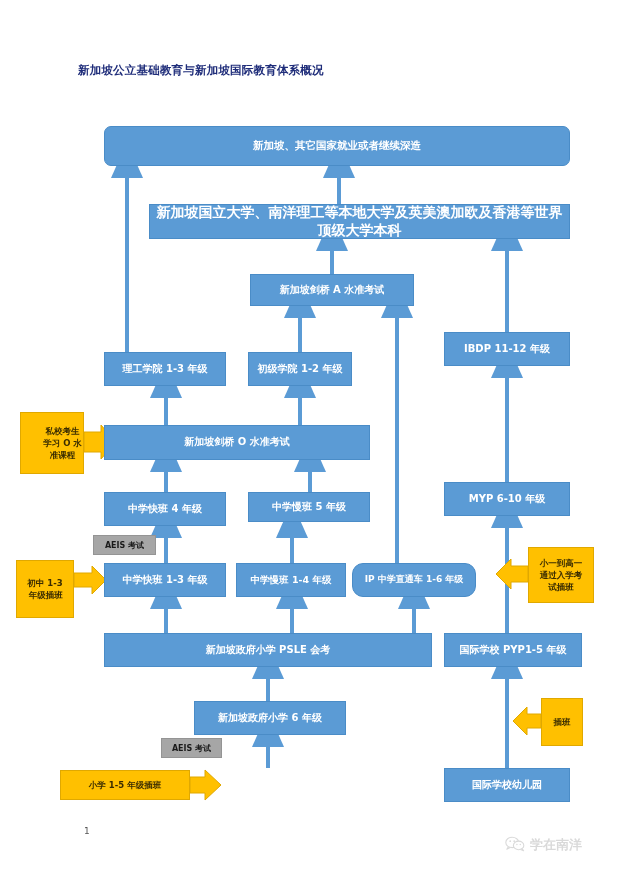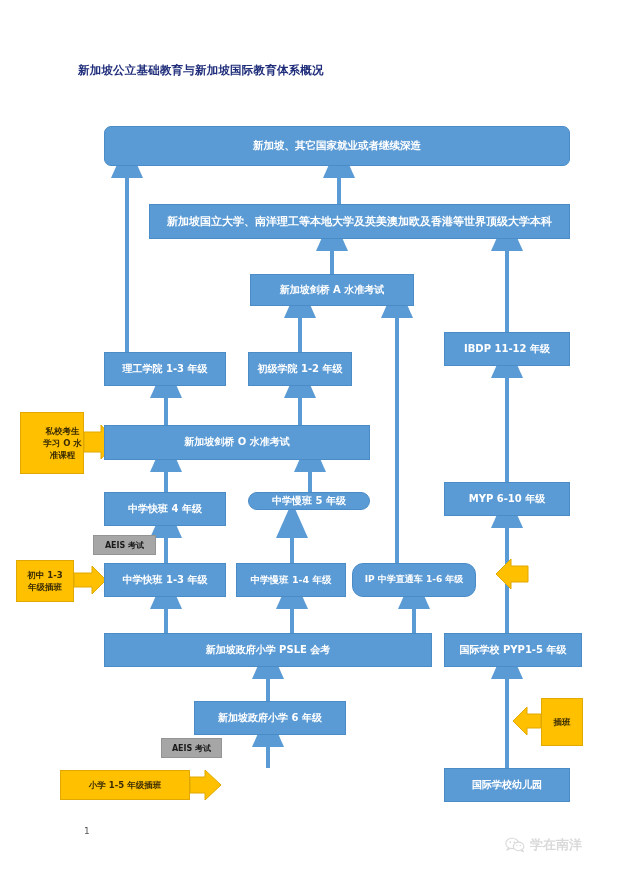--- a/index.html
+++ b/index.html
@@ -85,21 +85,21 @@
     top: 826px;
     font-size: 9px;
     color: #555;
   }
 
   .watermark {
     position: absolute;
     left: 505px;
     top: 836px;
     display: flex;
-    align-items: center;
+    align-items: flex-start;
     gap: 5px;
     color: #d8d8d8;
     font-size: 13px;
     font-weight: bold;
     opacity: 0.95;
   }
   .watermark svg { display: block; }
 </style>
 </head>
 <body>
@@ -170,35 +170,35 @@
       <polygon points="190,777 205,777 205,770 221,785 205,800 205,793 190,793"></polygon>
 
       <polygon points="541,714 527,714 527,707 513,721 527,735 527,728 541,728"></polygon>
     </g>
   </svg>
 
   <div class="doc-title">新加坡公立基础教育与新加坡国际教育体系概况</div>
 
   <div class="node blue" style="left:104px; top:126px; width:466px; height:40px; font-size:10.5px;border-radius:7px;">新加坡、其它国家就业或者继续深造</div>
 
-  <div class="node blue" style="left:149px; top:204px; width:421px; height:35px; font-size:11px;">新加坡国立大学、南洋理工等本地大学及英美澳加欧及香港等世界顶级大学本科</div>
+  <div class="node blue" style="left:149px; top:204px; width:421px; height:35px; font-size:14px;">新加坡国立大学、南洋理工等本地大学及英美澳加欧及香港等世界顶级大学本科</div>
 
   <div class="node blue" style="left:250px; top:274px; width:164px; height:32px; font-size:10px;">新加坡剑桥 A 水准考试</div>
 
   <div class="node blue" style="left:104px; top:352px; width:122px; height:34px; font-size:10px;">理工学院 1-3 年级</div>
 
   <div class="node blue" style="left:248px; top:352px; width:104px; height:34px; font-size:10px;">初级学院 1-2 年级</div>
 
   <div class="node blue" style="left:444px; top:332px; width:126px; height:34px; font-size:10px;">IBDP 11-12 年级</div>
 
   <div class="node blue" style="left:104px; top:425px; width:266px; height:35px; font-size:10px;">新加坡剑桥 O 水准考试</div>
 
   <div class="node blue" style="left:104px; top:492px; width:122px; height:34px; font-size:10px;">中学快班 4 年级</div>
 
-  <div class="node blue" style="left:248px; top:492px; width:122px; height:18px; font-size:10px;border-radius:9px;">中学慢班 5 年级</div>
+  <div class="node blue" style="left:248px; top:492px; width:122px; height:30px; font-size:10px;">中学慢班 5 年级</div>
 
   <div class="node blue" style="left:444px; top:482px; width:126px; height:34px; font-size:10px;">MYP 6-10 年级</div>
 
   <div class="node blue" style="left:104px; top:563px; width:122px; height:34px; font-size:10px;">中学快班 1-3 年级</div>
 
   <div class="node blue" style="left:236px; top:563px; width:110px; height:34px; font-size:9.5px;">中学慢班 1-4 年级</div>
 
   <div class="node blue" style="left:352px; top:563px; width:124px; height:34px; font-size:9px;border-radius:11px;">IP 中学直通车 1-6 年级</div>
 
   <div class="node blue" style="left:104px; top:633px; width:328px; height:34px; font-size:10px;">新加坡政府小学 PSLE 会考</div>
@@ -207,23 +207,26 @@
 
   <div class="node blue" style="left:194px; top:701px; width:152px; height:34px; font-size:10px;">新加坡政府小学 6 年级</div>
 
 
   <div class="node blue" style="left:444px; top:768px; width:126px; height:34px; font-size:10px;">国际学校幼儿园</div>
 
   <div class="callout" style="left:20px; top:412px; width:64px; height:62px; white-space:pre-line;padding-left:21px;">私校考生
 学习 O 水
 准课程</div>
 
-  <div class="callout" style="left:16px; top:560px; width:58px; height:42px; white-space:pre-line;">初中 1-3
+  <div class="callout" style="left:16px; top:560px; width:58px; height:58px; white-space:pre-line;text-align:right;">初中 1-3
 年级插班</div>
 
+  <div class="callout" style="left:528px; top:547px; width:66px; height:56px; white-space:pre-line;">小一到高一
+通过入学考
+试插班</div>
 
   <div class="callout" style="left:60px; top:770px; width:130px; height:30px;">小学 1-5 年级插班</div>
 
   <div class="callout" style="left:541px; top:698px; width:42px; height:48px;">插班</div>
 
   <div class="gray-tag" style="left:93px; top:535px; width:63px; height:20px;">AEIS 考试</div>
 
   <div class="gray-tag" style="left:161px; top:738px; width:61px; height:20px;">AEIS 考试</div>
 
   <div class="page-num">1</div>

